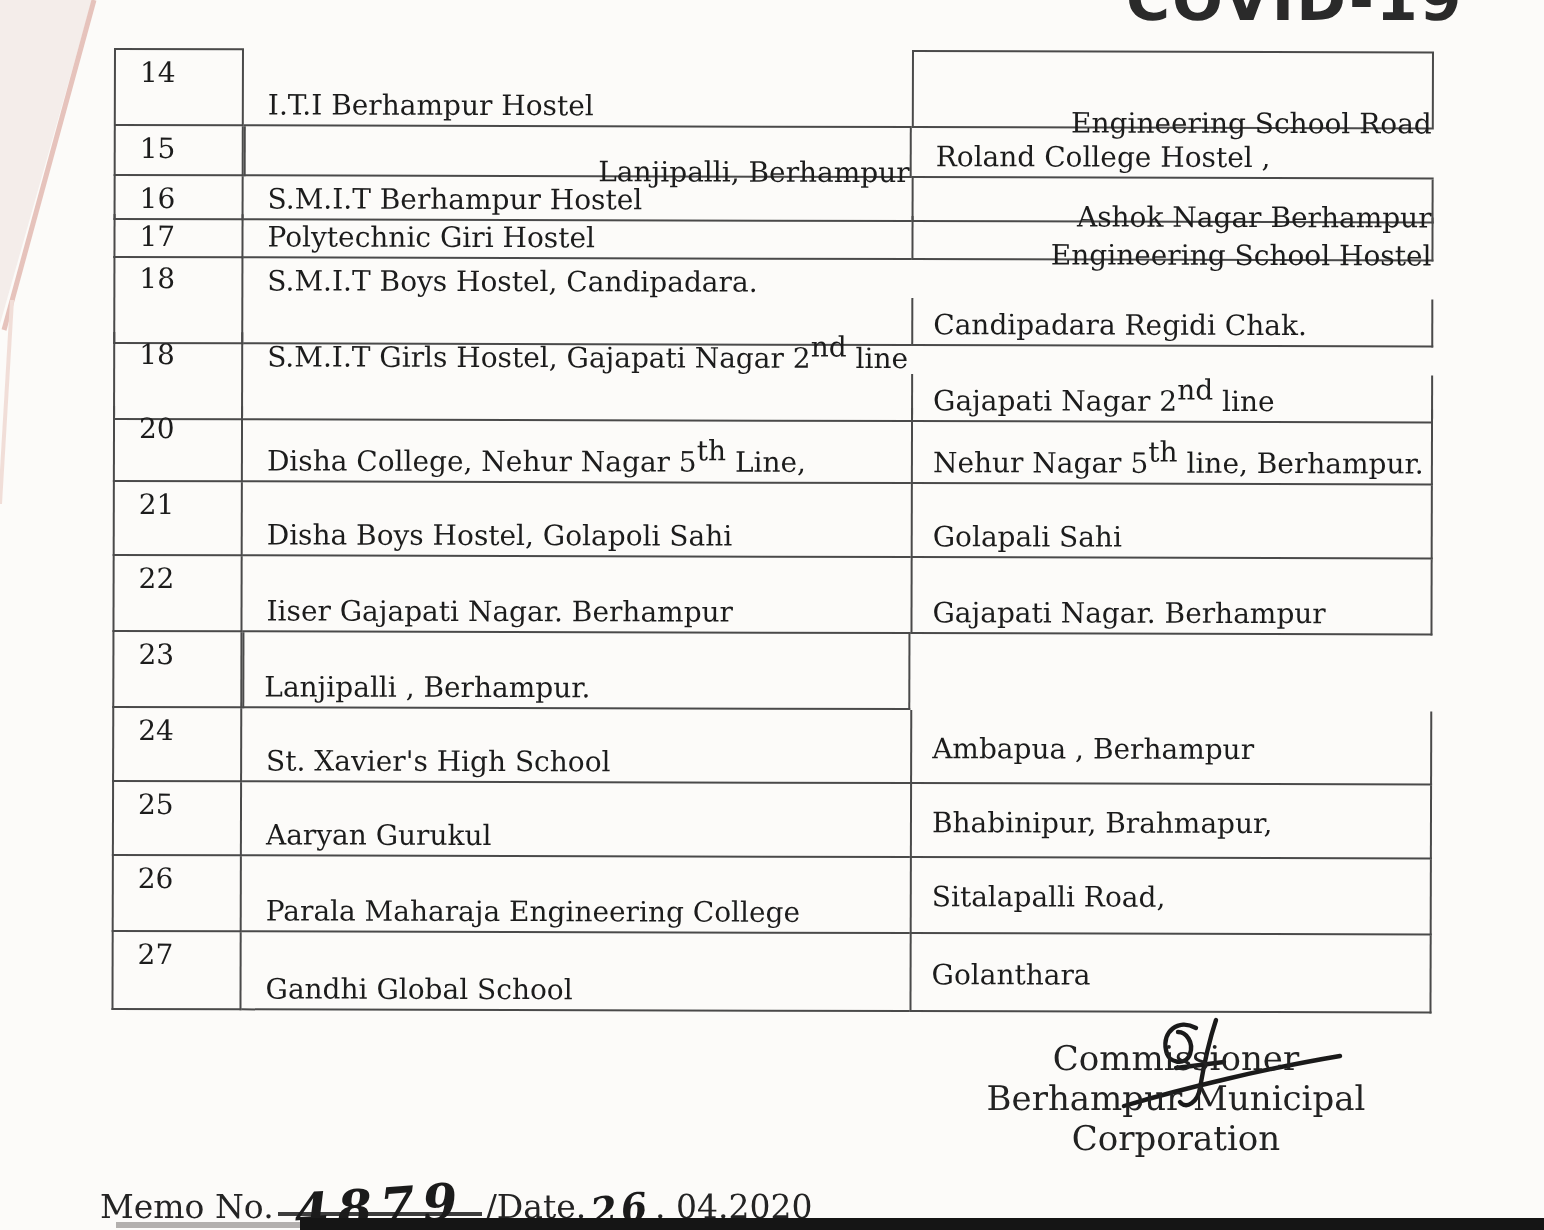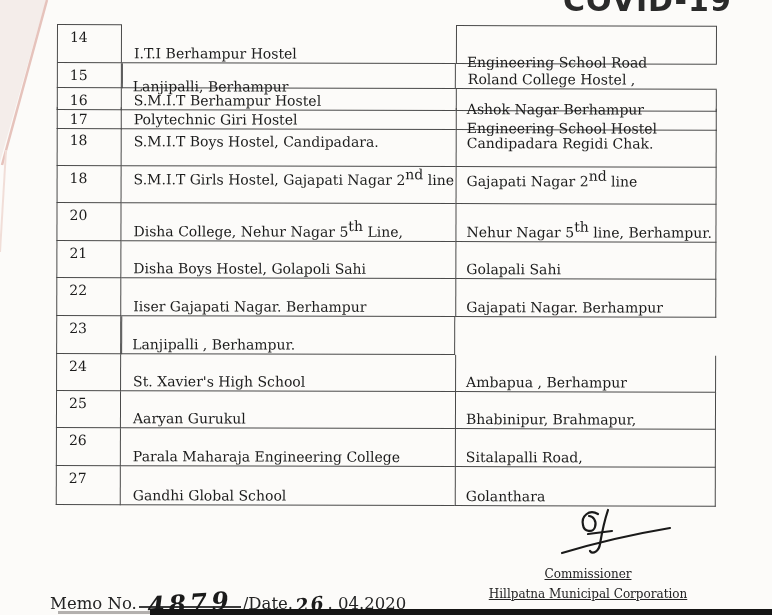--- a/index.html
+++ b/index.html
@@ -60,32 +60,32 @@
   .trow:nth-child(11){height:37px;}
   .trow:nth-child(12){height:37px;}
   .trow:nth-child(13){height:38px;}
   .trow:nth-child(14){height:39px;}
 
   
   .trow:nth-child(1) .c1{border-top:1px solid var(--table-line);}
   .trow:nth-child(1) .c3{border-top:1px solid var(--table-line);}
 
   
-  .trow:nth-child(-n+4) .c3{align-items:flex-end;}
+  .trow:nth-child(-n+4) .c3{align-items:flex-end;justify-content:flex-end;}
   .trow:nth-child(-n+4) .c3 .txt{transform:translateY(8px);}
   
   .trow:nth-child(5) .c2,.trow:nth-child(6) .c2{align-items:flex-start;padding-top:5px;}
-  .trow:nth-child(5) .c3,.trow:nth-child(6) .c3{align-items:flex-start;padding-top:6px;}
-  
-  .trow:nth-child(n+11) .c3{align-items:flex-end;padding-top:4px;}
+  .trow:nth-child(5) .c3,.trow:nth-child(6) .c3{align-items:flex-start;padding-top:6px;margin-top:20px;}
+  
+  .trow:nth-child(n+11) .c3{align-items:center;padding-top:4px;}
 
   
   .sig-block{
-    position:absolute;left:448px;top:564px;width:280px;
-    text-align:center;font-size:12px;line-height:20px;color:#222;text-decoration:underline;
+    position:absolute;left:448px;top:520px;width:280px;
+    text-align:center;font-size:17px;line-height:20px;color:#222;
   }
   .sig-svg{position:absolute;left:552px;top:506px;pointer-events:none;}
 
   
   .memo-line{
     position:absolute;left:50px;top:586px;
     display:flex;align-items:baseline;font-size:16.5px;color:#242424;white-space:pre;
   }
   .memo-slot{
     display:inline-block;width:102px;border-bottom:2px solid #3d3d3d;
@@ -241,21 +241,21 @@
     <g fill="none" stroke="#1a1a1a" stroke-width="2.2" stroke-linecap="round">
       <path d="M46 8 C37 3 29 10 31 19 C32 26 41 27 43 21 C45 15 41 10 37 10"></path>
       <path d="M56 4 C53 13 50 26 48 38 C47 45 41 49 38 45"></path>
       <path d="M36 28 L60 25"></path>
       <path d="M10 47 C40 38 82 28 118 22"></path>
     </g>
   </svg>
 
   <div class="sig-block">
     <div>Commissioner</div>
-    <div>Hillpatna Municipal Corporation</div>
+    <div>Berhampur Municipal Corporation</div>
   </div>
 
   <div class="memo-line">
     <span>Memo No.</span>
     <span class="memo-slot"><span class="hw hw-memo">4879</span></span>
     <span>/Date.</span>
     <span class="hw hw-day">26</span>
     <span>. 04.2020</span>
   </div>
 

